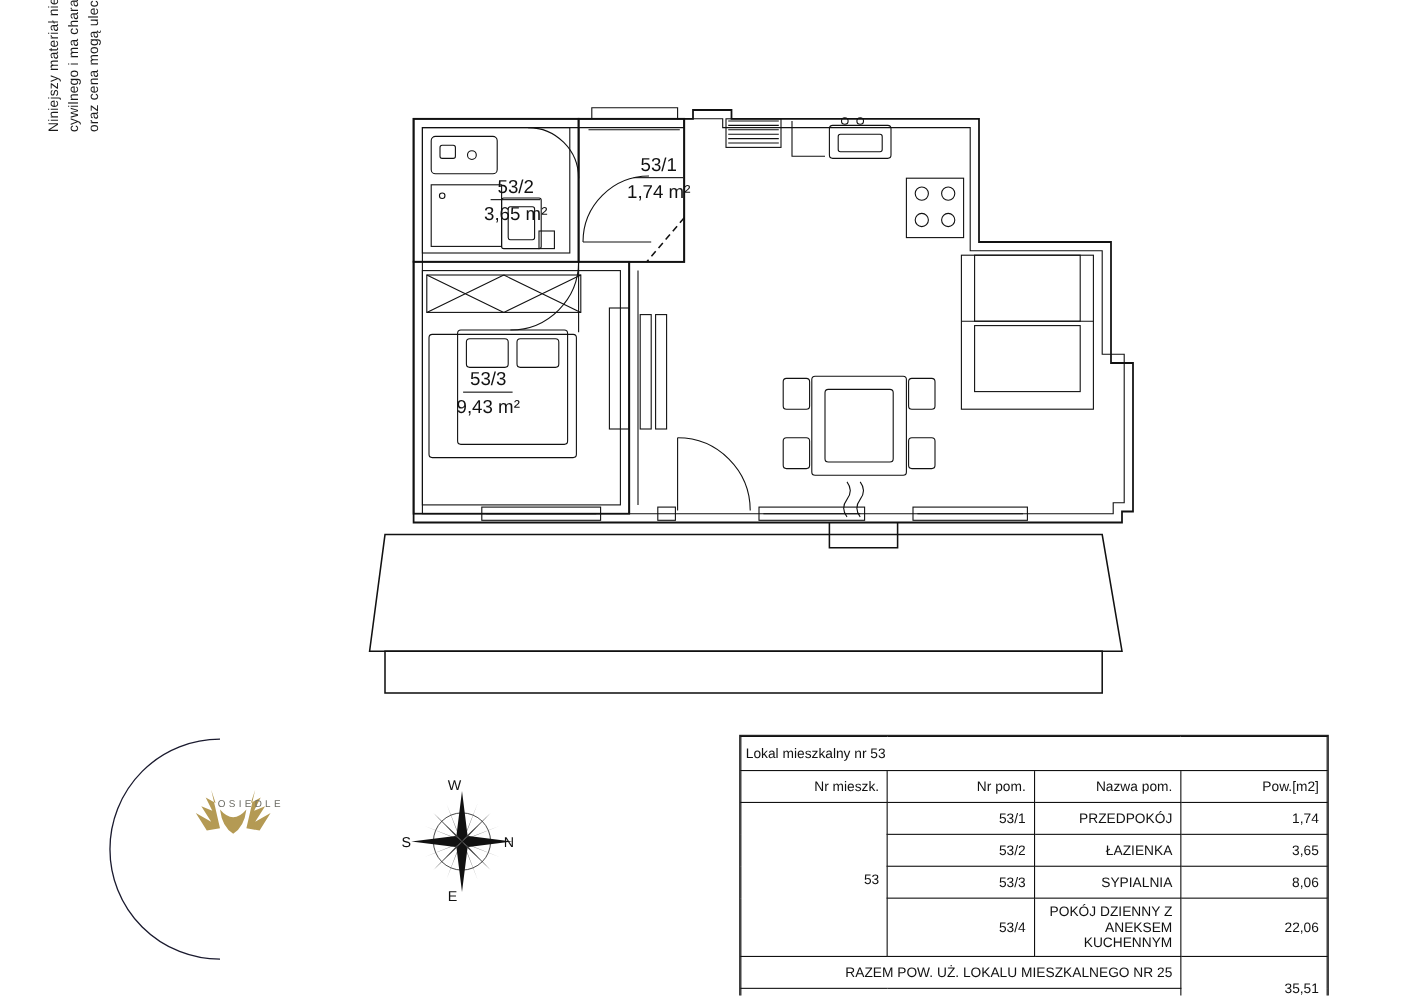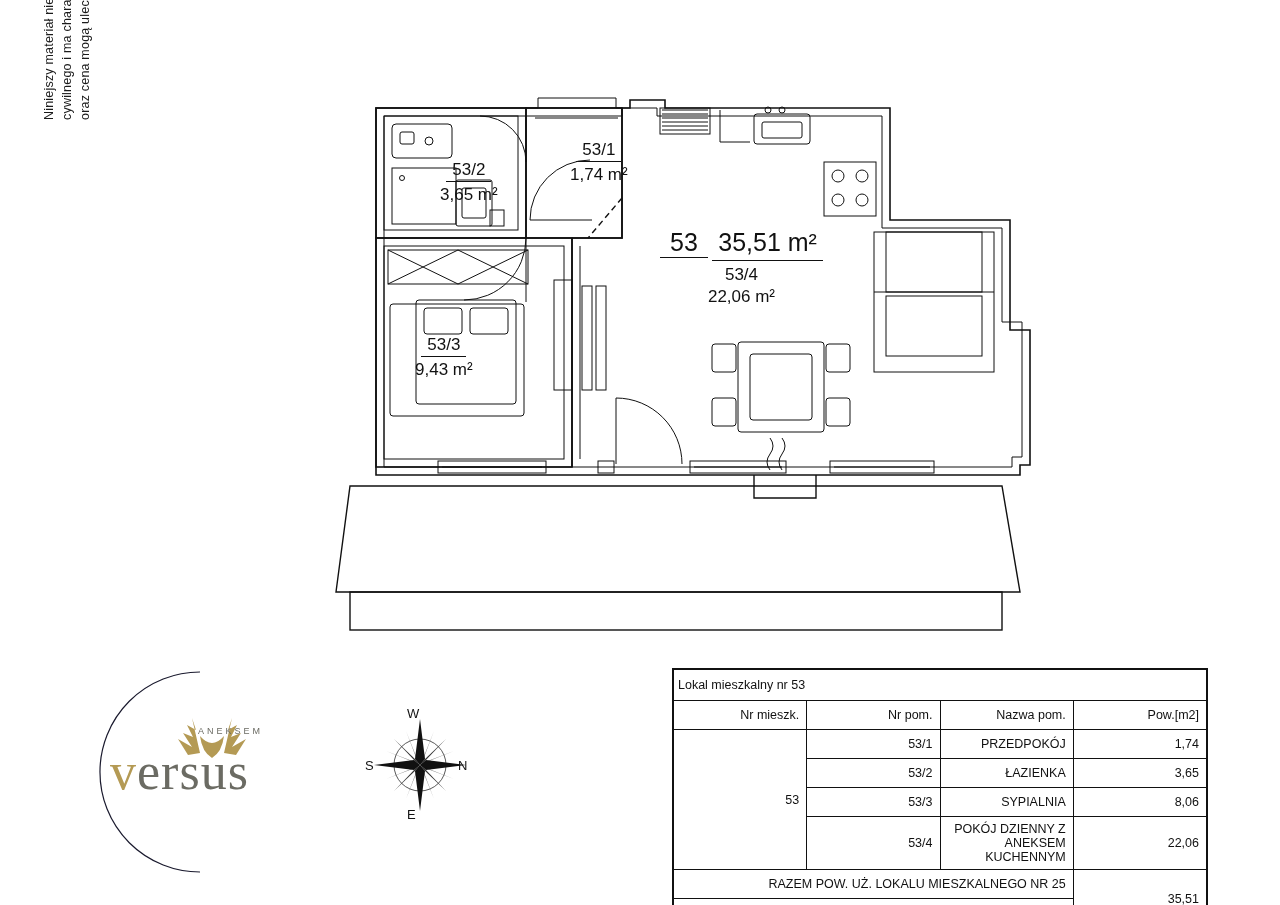--- a/index.html
+++ b/index.html
@@ -304,39 +304,32 @@
   <div class="room-label" id="label-532">
     <div class="code">53/2</div>
     <div class="area">3,65 m²</div>
   </div>
 
   <div class="room-label" id="label-533">
     <div class="code">53/3</div>
     <div class="area">9,43 m²</div>
   </div>
 
-  <div class="room-label big" id="label-534">
-    <div class="code">53</div>
-    <div class="area">35,51 m²</div>
-    <div class="sub-code">53/4</div>
-    <div class="sub-area">22,06 m²</div>
-  </div>
 </div>
 
 <div class="logo">
   <svg width="240" height="220" viewBox="0 0 240 220">
     <path d="M120 12 A100 100 0 1 0 120 212 A84 84 0 1 1 120 12 Z" fill="none" stroke="#1a1a2e" stroke-width="1.2"></path>
     <g fill="#b49a54">
       <path d="M112 58 l4 12 l-9 -5 l6 12 l-10 -4 l9 14 l-14 -8 l10 16 l12 -2 z"></path>
       <path d="M152 58 l-4 12 l9 -5 l-6 12 l10 -4 l-9 14 l14 -8 l-10 16 l-12 -2 z"></path>
       <path d="M120 76 q12 14 24 0 q-2 16 -12 22 q-10 -6 -12 -22 z"></path>
     </g>
   </svg>
-  <div class="sub">ANEKSEM</div>
-  <div class="brand"><span class="v">v</span><span>ersus</span></div>
+  <div class="sub">OSIEDLE</div>
 </div>
 
 <div class="compass">
   <svg width="130" height="130" viewBox="0 0 130 130">
     <g transform="translate(65,65)">
       <g stroke="#111" stroke-width="0.7" fill="none">
         <circle r="26"></circle>
       </g>
       <g fill="#111">
         <polygon points="0,-46 5,-6 0,0 -5,-6"></polygon>

